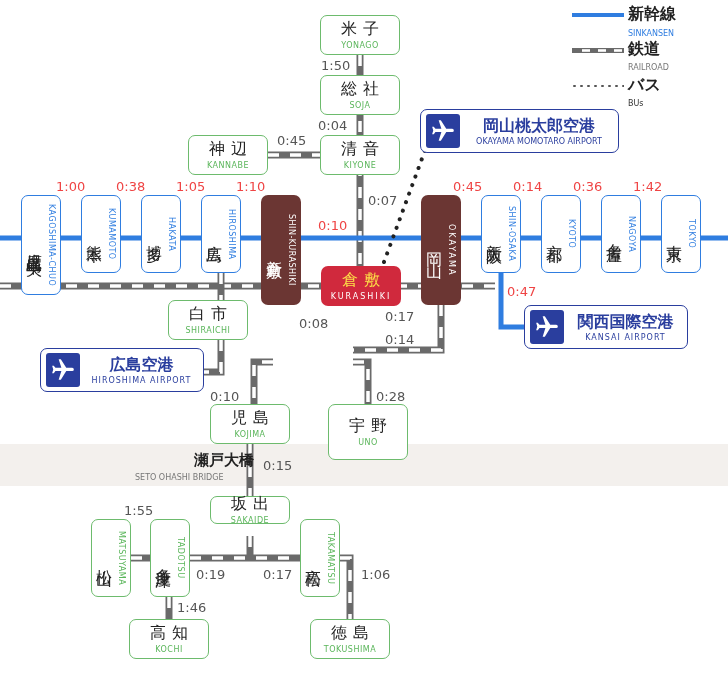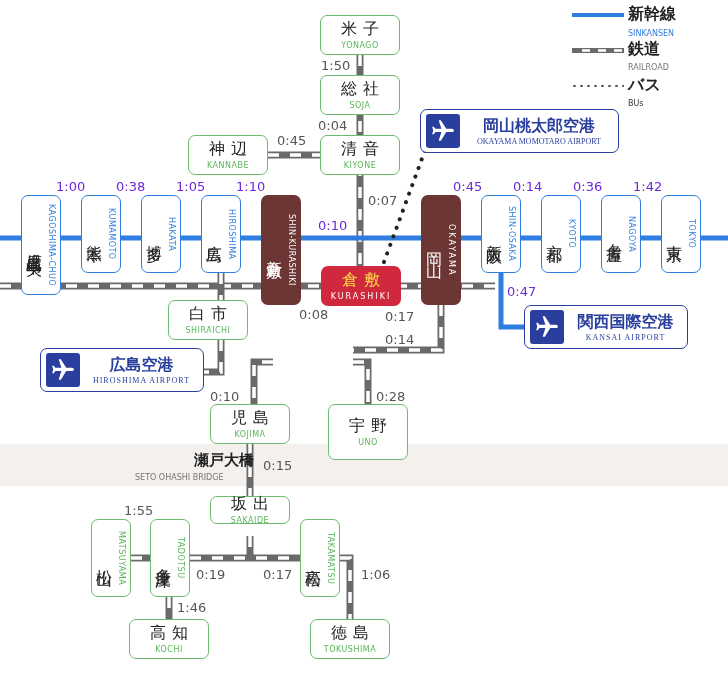--- a/index.html
+++ b/index.html
@@ -2,21 +2,21 @@
 <html><head>
 <meta charset="utf-8">
 <style>
   html, body { margin:0; padding:0; background:#fff; }
   body { width:728px; height:685px; position:relative; overflow:hidden;
          font-family:"DejaVu Sans", sans-serif; }
   #map { position:absolute; left:0; top:0; width:728px; height:685px; }
   .abs { position:absolute; }
   .band { position:absolute; left:0; top:444px; width:728px; height:42px; background:#f3f0ed; }
   .t { position:absolute; font-size:13px; color:#555; font-family:"DejaVu Sans", sans-serif; white-space:nowrap; }
-  .t.blue { color:#6d28d9; }
+  .t.blue { color:#ef4444; }
   
   .stn { position:absolute; box-sizing:border-box; background:#fff; border-radius:7px;
          display:flex; flex-direction:column; align-items:center; justify-content:center; }
   .stn.green { border:1.5px solid #6dbb6d; }
   .stn.blue  { border:1.5px solid #2f7de0; }
   .stn .jp { font-size:16px; color:#222; letter-spacing:6px; margin-left:6px; line-height:18px; }
   .stn .en { font-size:8px; color:#5ab55a; letter-spacing:0.5px; margin-top:3px; }
   .stn.v { flex-direction:row; }
   .stn.v .jp { writing-mode:vertical-rl; letter-spacing:2px; margin:0; line-height:17px; }
   .stn.v .en { writing-mode:vertical-rl; font-size:8px; margin:0 0 0 4px; letter-spacing:0.5px; }
@@ -27,21 +27,21 @@
   .stn.red { background:#d0293d; border:none; border-radius:7px; }
   .stn.red .jp { color:#fde047; font-size:16px; }
   .stn.red .en { color:#fff; letter-spacing:2px; }
   
   .air { position:absolute; box-sizing:border-box; border:1.5px solid #2a3e9e; border-radius:7px;
          background:#fff; display:flex; align-items:center; }
   .air .plane { width:34px; height:34px; background:#2a3e9e; border-radius:3px; margin-left:5px;
                 display:flex; align-items:center; justify-content:center; }
   .air .txt { flex:1; display:flex; flex-direction:column; align-items:center; }
   .air .jp { font-size:16px; color:#2a3e9e; font-weight:bold; line-height:18px; }
-  .air .en { font-size:8px; color:#2a3e9e; letter-spacing:1px; margin-top:2px;font-family:Liberation Serif, serif; }
+  .air .en { font-size:8px; color:#2a3e9e; letter-spacing:1px; margin-top:2px; }
   
   .lg-line { position:absolute; }
   .lg-jp { position:absolute; font-size:16px; color:#222; font-weight:bold; }
   .lg-en { position:absolute; font-size:8px; }
   .bridge-jp { position:absolute; font-size:15px; color:#222; font-weight:bold; }
   .bridge-en { position:absolute; font-size:8px; color:#777; }
 </style>
 </head>
 <body>
 
@@ -247,21 +247,21 @@
   <div class="t blue" style="left:56px;top:179px">1:00</div>
   <div class="t blue" style="left:116px;top:179px">0:38</div>
   <div class="t blue" style="left:176px;top:179px">1:05</div>
   <div class="t blue" style="left:236px;top:179px">1:10</div>
   <div class="t blue" style="left:318px;top:218px">0:10</div>
   <div class="t blue" style="left:453px;top:179px">0:45</div>
   <div class="t blue" style="left:513px;top:179px">0:14</div>
   <div class="t blue" style="left:573px;top:179px">0:36</div>
   <div class="t blue" style="left:633px;top:179px">1:42</div>
   <div class="t blue" style="left:507px;top:284px">0:47</div>
-  <div class="t" style="left:299px;top:307px">0:08</div>
+  <div class="t" style="left:299px;top:316px">0:08</div>
   <div class="t" style="left:385px;top:309px">0:17</div>
   <div class="t" style="left:385px;top:332px">0:14</div>
   <div class="t" style="left:210px;top:389px">0:10</div>
   <div class="t" style="left:376px;top:389px">0:28</div>
   <div class="t" style="left:263px;top:458px">0:15</div>
   <div class="t" style="left:124px;top:503px">1:55</div>
   <div class="t" style="left:196px;top:567px">0:19</div>
   <div class="t" style="left:263px;top:567px">0:17</div>
   <div class="t" style="left:361px;top:567px">1:06</div>
   <div class="t" style="left:177px;top:600px">1:46</div>

